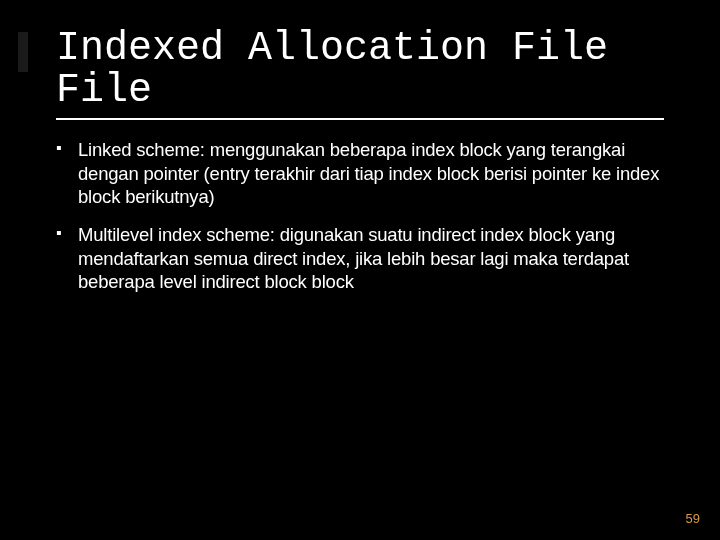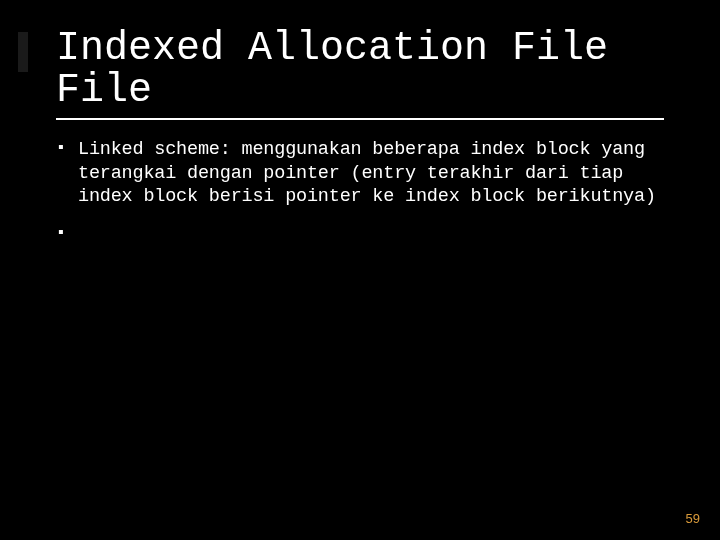--- a/index.html
+++ b/index.html
@@ -43,21 +43,20 @@
     padding: 0;
     margin: 0;
   }
   ul.bullets > li {
     position: relative;
     padding-left: 22px;
     margin-bottom: 14px;
     font-size: 18.5px;
     line-height: 1.28;
     letter-spacing: -0.2px;
-    font-family: Liberation Mono, monospace;
   }
   ul.bullets > li::before {
     content: "▪";
     position: absolute;
     left: 0;
     top: 0;
     color: #fff;
     font-size: 16px;
   }
   ul.sub {
@@ -100,17 +99,18 @@
   <div class="title">
     <span>Indexed Allocation File</span><br>
     <span>File</span>
   </div>
 
   <ul class="bullets">
     <li>
       <span>Linked scheme: menggunakan beberapa index block yang terangkai dengan pointer (entry terakhir dari tiap index block berisi pointer ke index block berikutnya)</span>
     </li>
     <li>
+      <span>Multilevel index scheme: digunakan suatu indirect index block yang mendaftarkan semua direct index, jika lebih besar lagi maka terdapat beberapa level indirect block block</span>
     </li>
   </ul>
 
   <div class="page-number">59</div>
 </div>
 
 </body></html>

